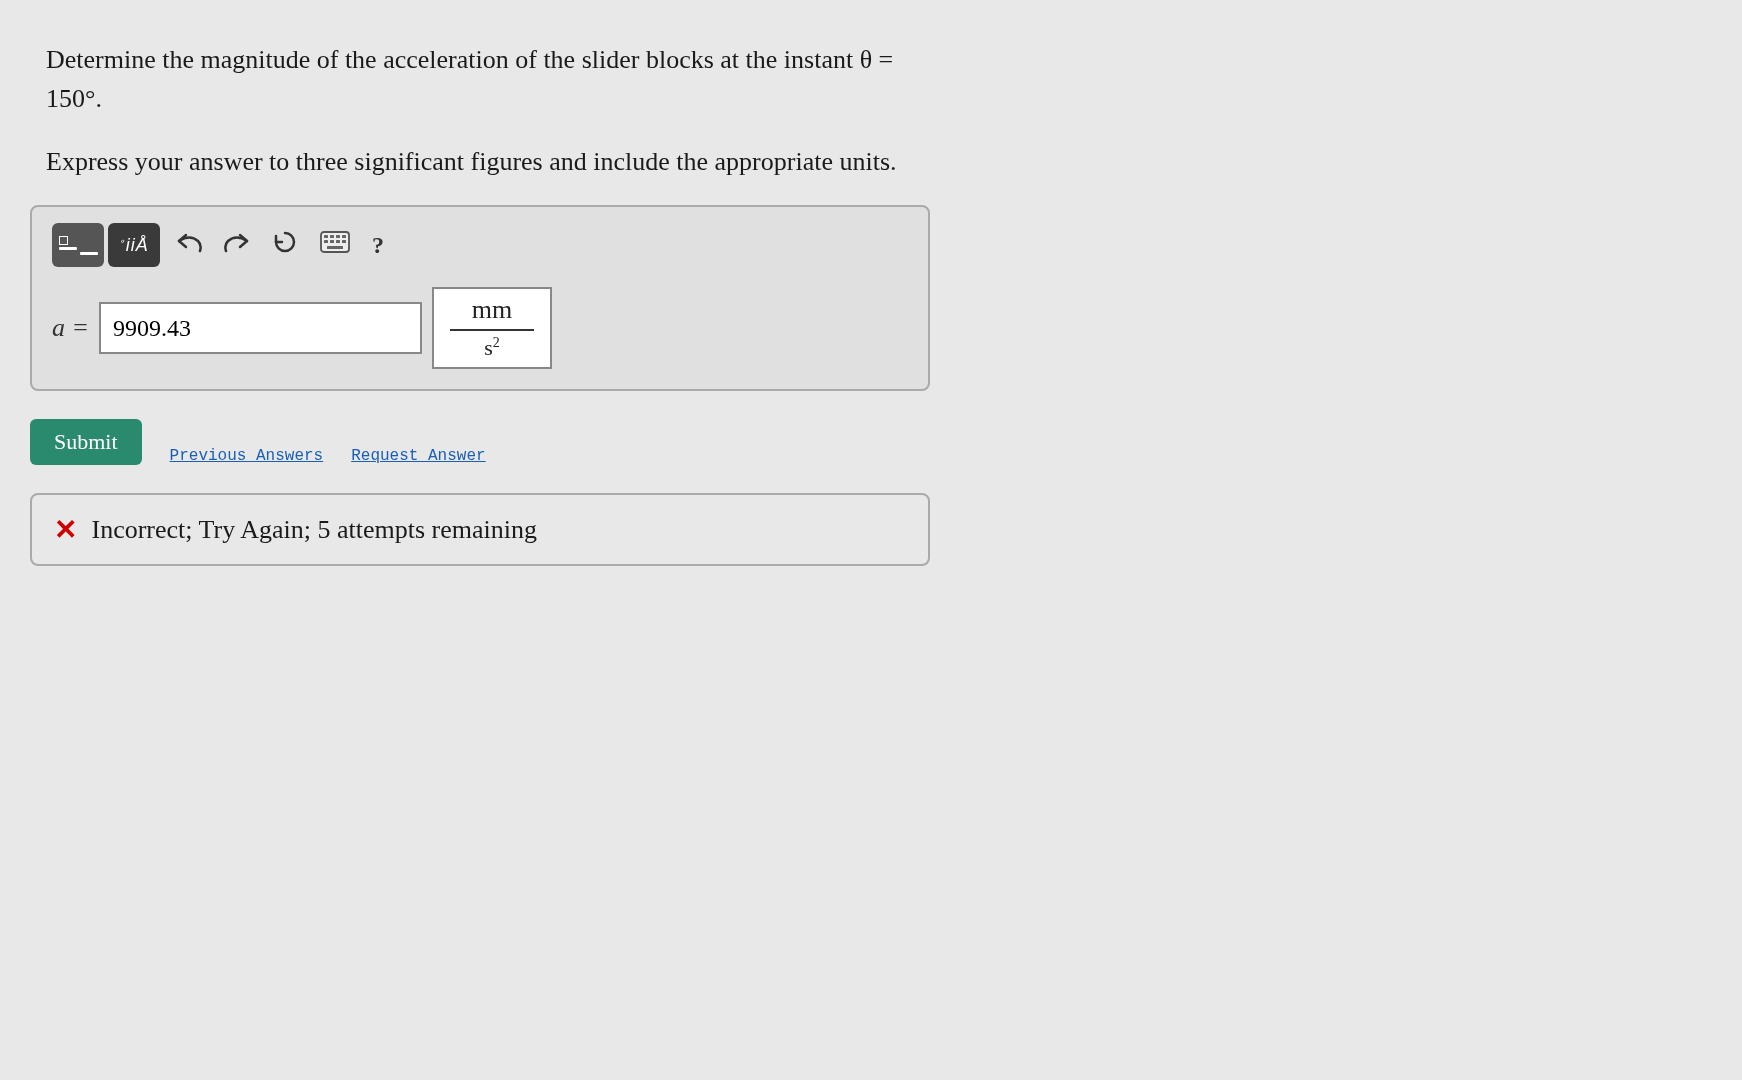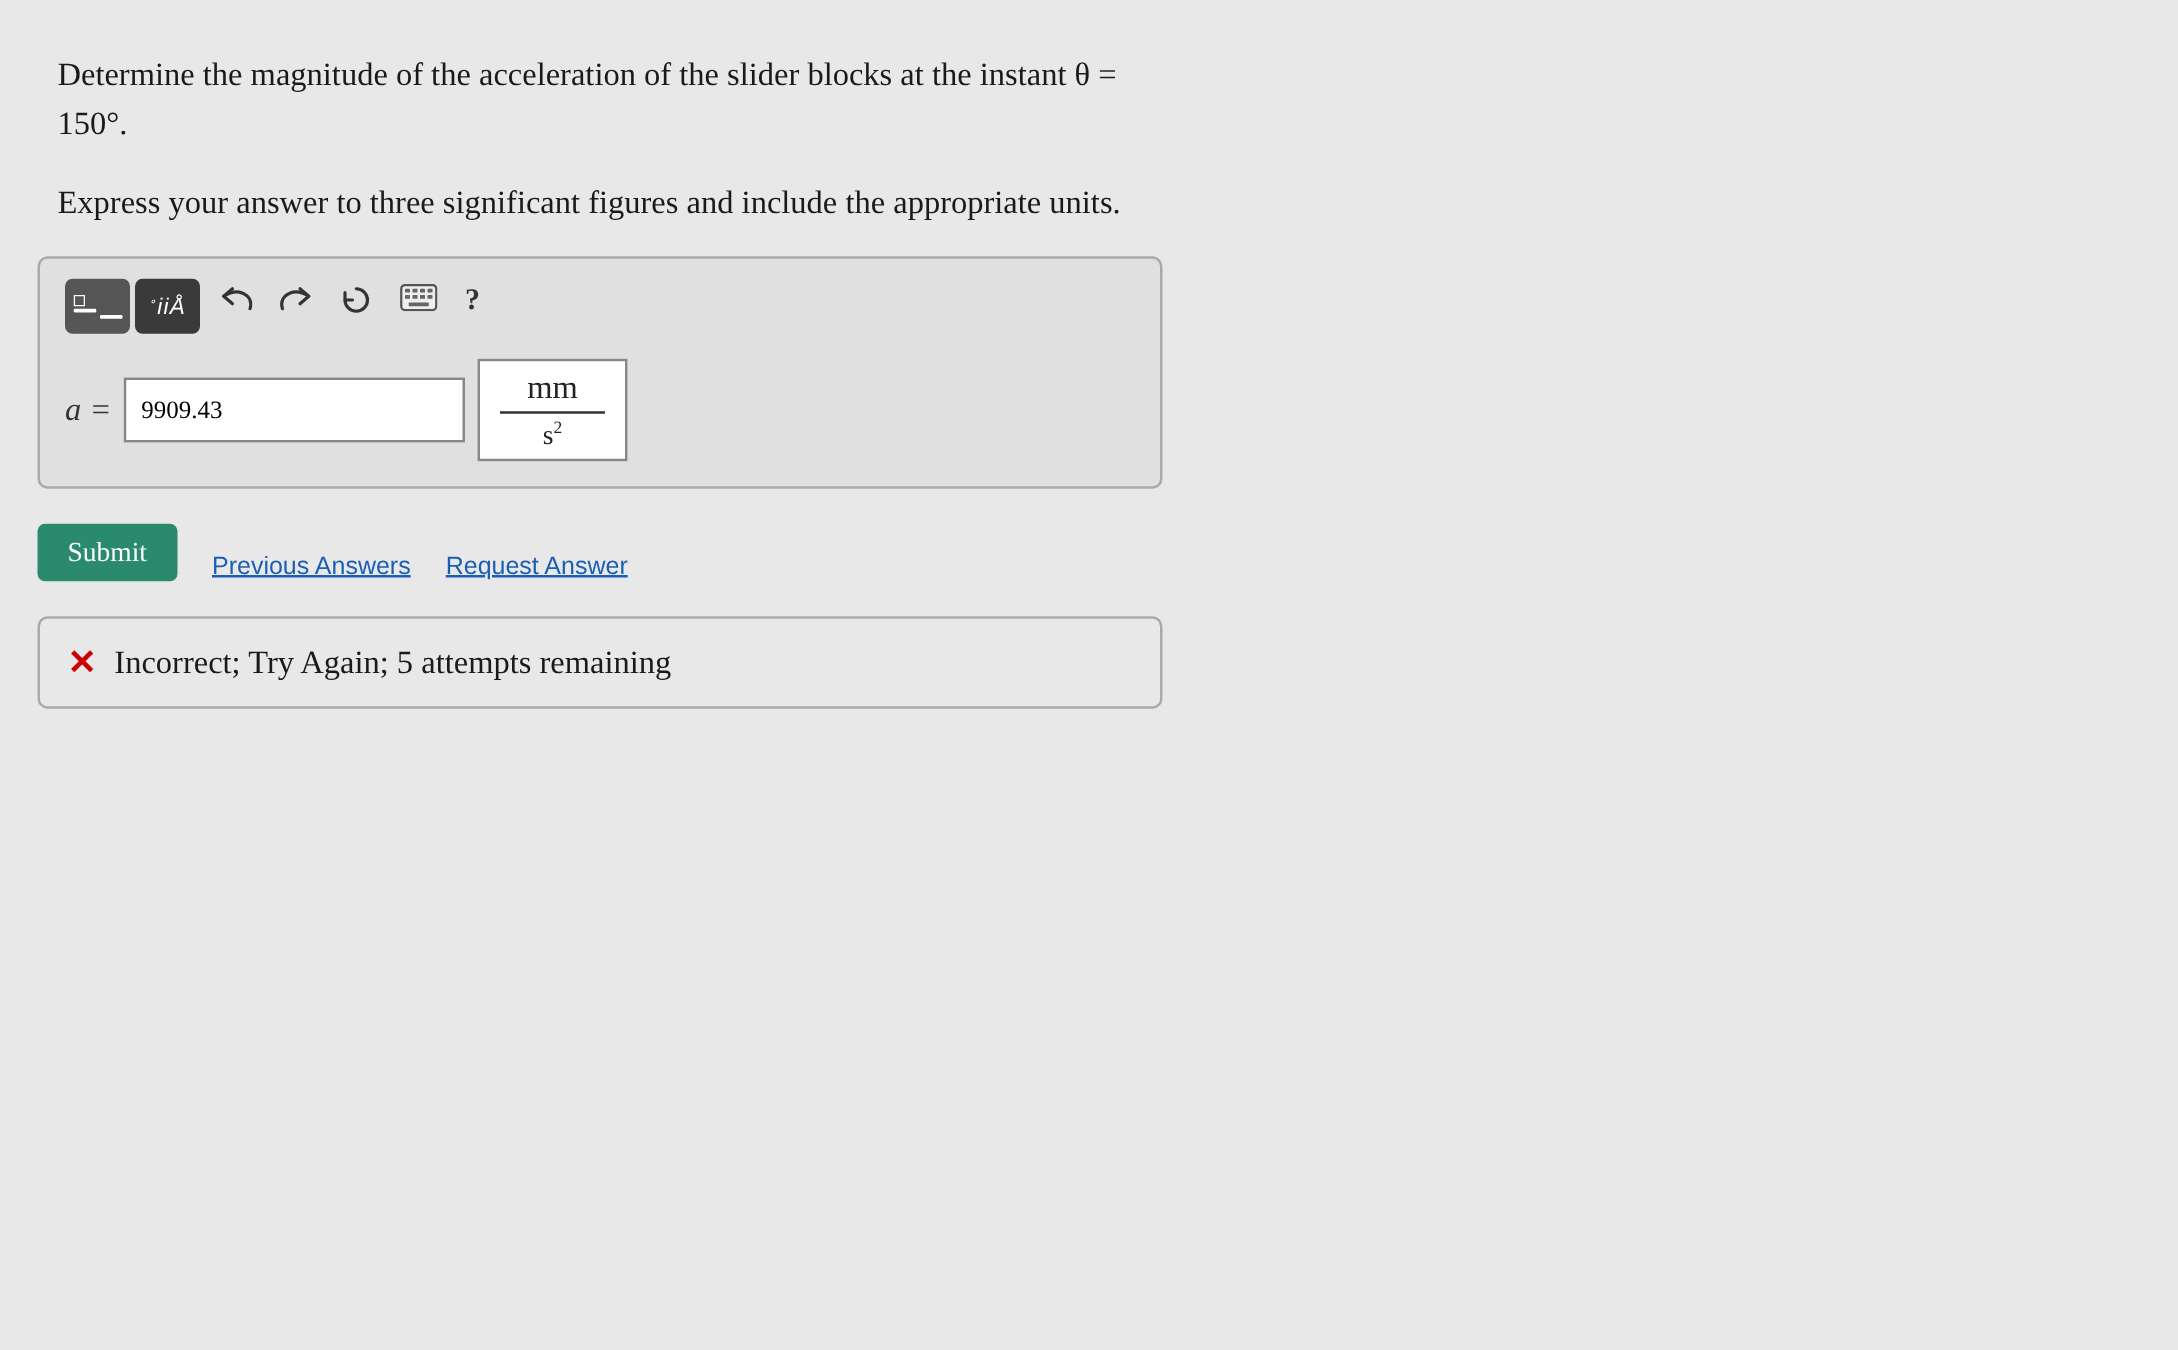--- a/index.html
+++ b/index.html
@@ -24,21 +24,21 @@
       border: 2px solid #aaa;
       border-radius: 8px;
       background: #e0e0e0;
       padding: 16px 20px 20px 20px;
       max-width: 900px;
       margin-bottom: 28px;
     }
 
     .toolbar {
       display: flex;
-      align-items: flex-start;
+      align-items: center;
       gap: 10px;
       margin-bottom: 20px;
     }
 
     .toolbar-btn-group {
       display: flex;
       gap: 4px;
     }
 
     .toolbar-icon-btn {
@@ -86,21 +86,21 @@
     .answer-label {
       font-size: 26px;
       color: #333;
       font-style: italic;
       white-space: nowrap;
     }
 
     .answer-value-input {
       border: 2px solid #888;
       background: white;
-      font-size: 20px;
+      font-size: 24px;
       padding: 11px 12px;
       min-width: 220px;
       height: 52px;
       outline: none;
       font-family: Georgia, serif;
     }
 
     .units-box {
       border: 2px solid #888;
       background: white;
@@ -152,24 +152,24 @@
       font-size: 22px;
       padding: 10px 24px;
       cursor: pointer;
       font-family: Georgia, serif;
     }
 
     .link-btn {
       background: none;
       border: none;
       color: #1a5fb4;
-      font-size: 20px;
+      font-size: 16px;
       text-decoration: underline;
       cursor: pointer;
-      font-family: Liberation Sans, sans-serif;
+      font-family: Liberation Mono, monospace;
     }
 
     .feedback-box {
       border: 2px solid #aaa;
       border-radius: 8px;
       background: #e8e8e8;
       padding: 18px 22px;
       max-width: 900px;
       display: flex;
       align-items: center;

